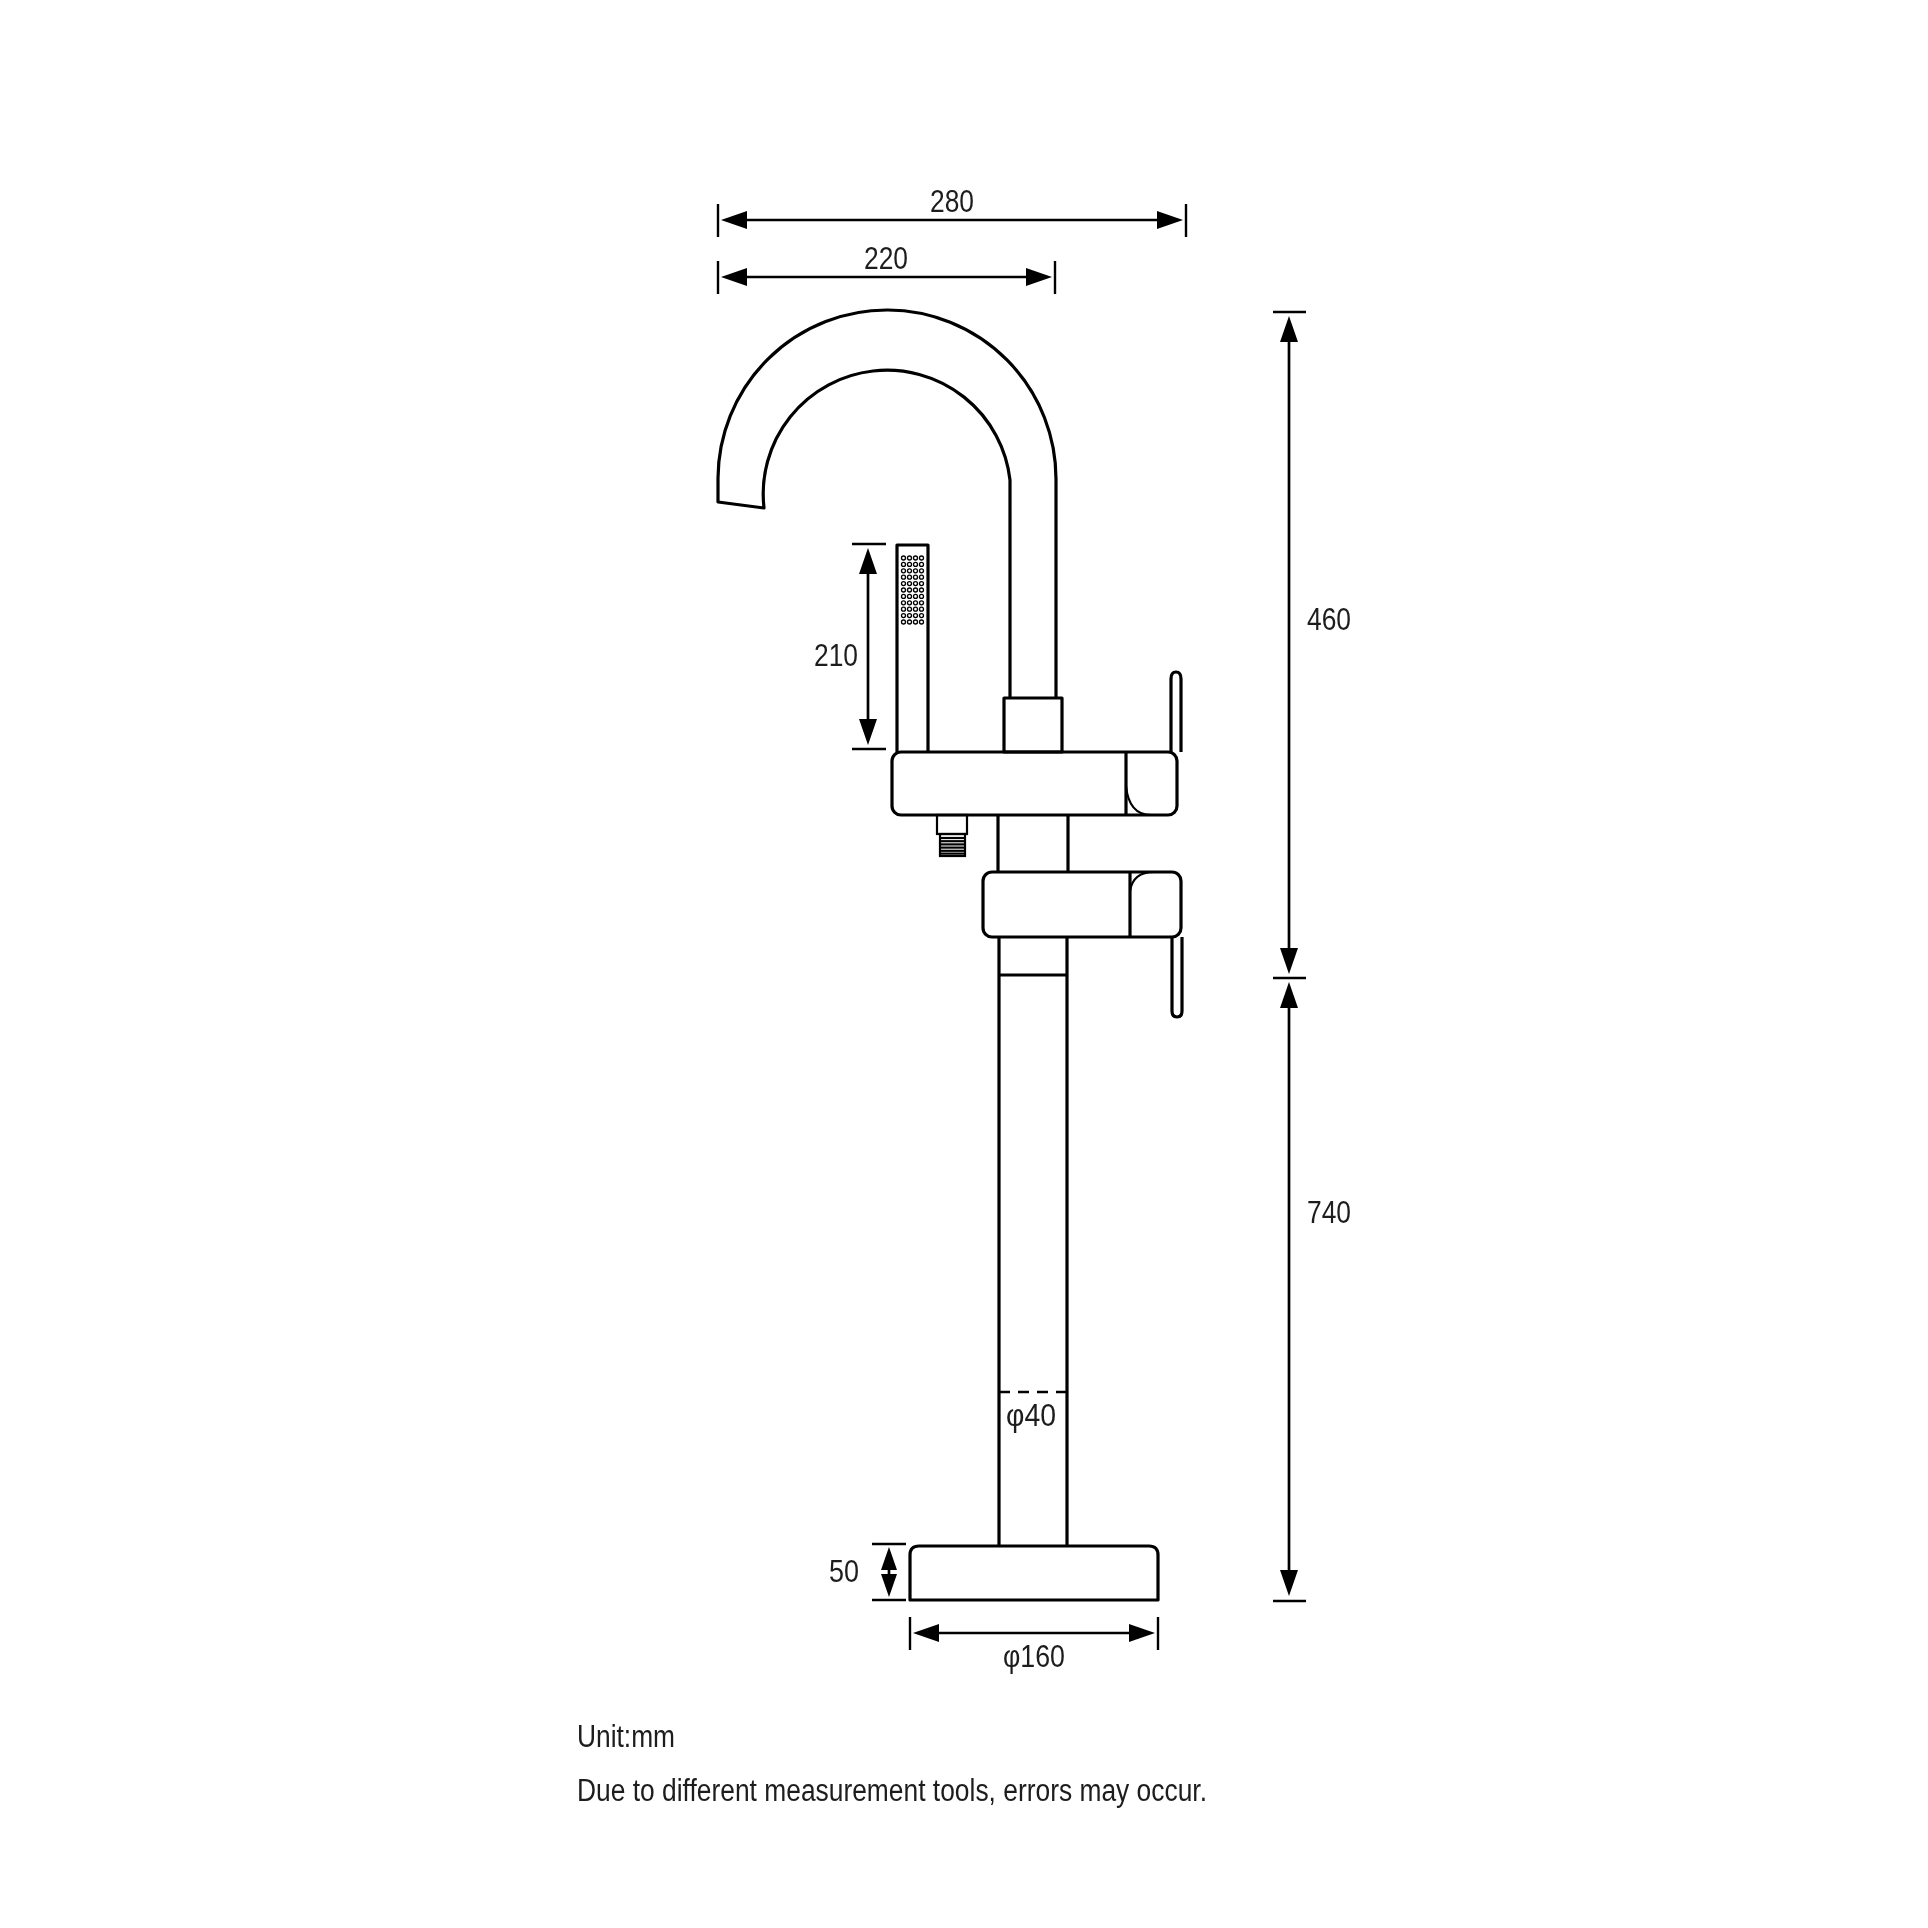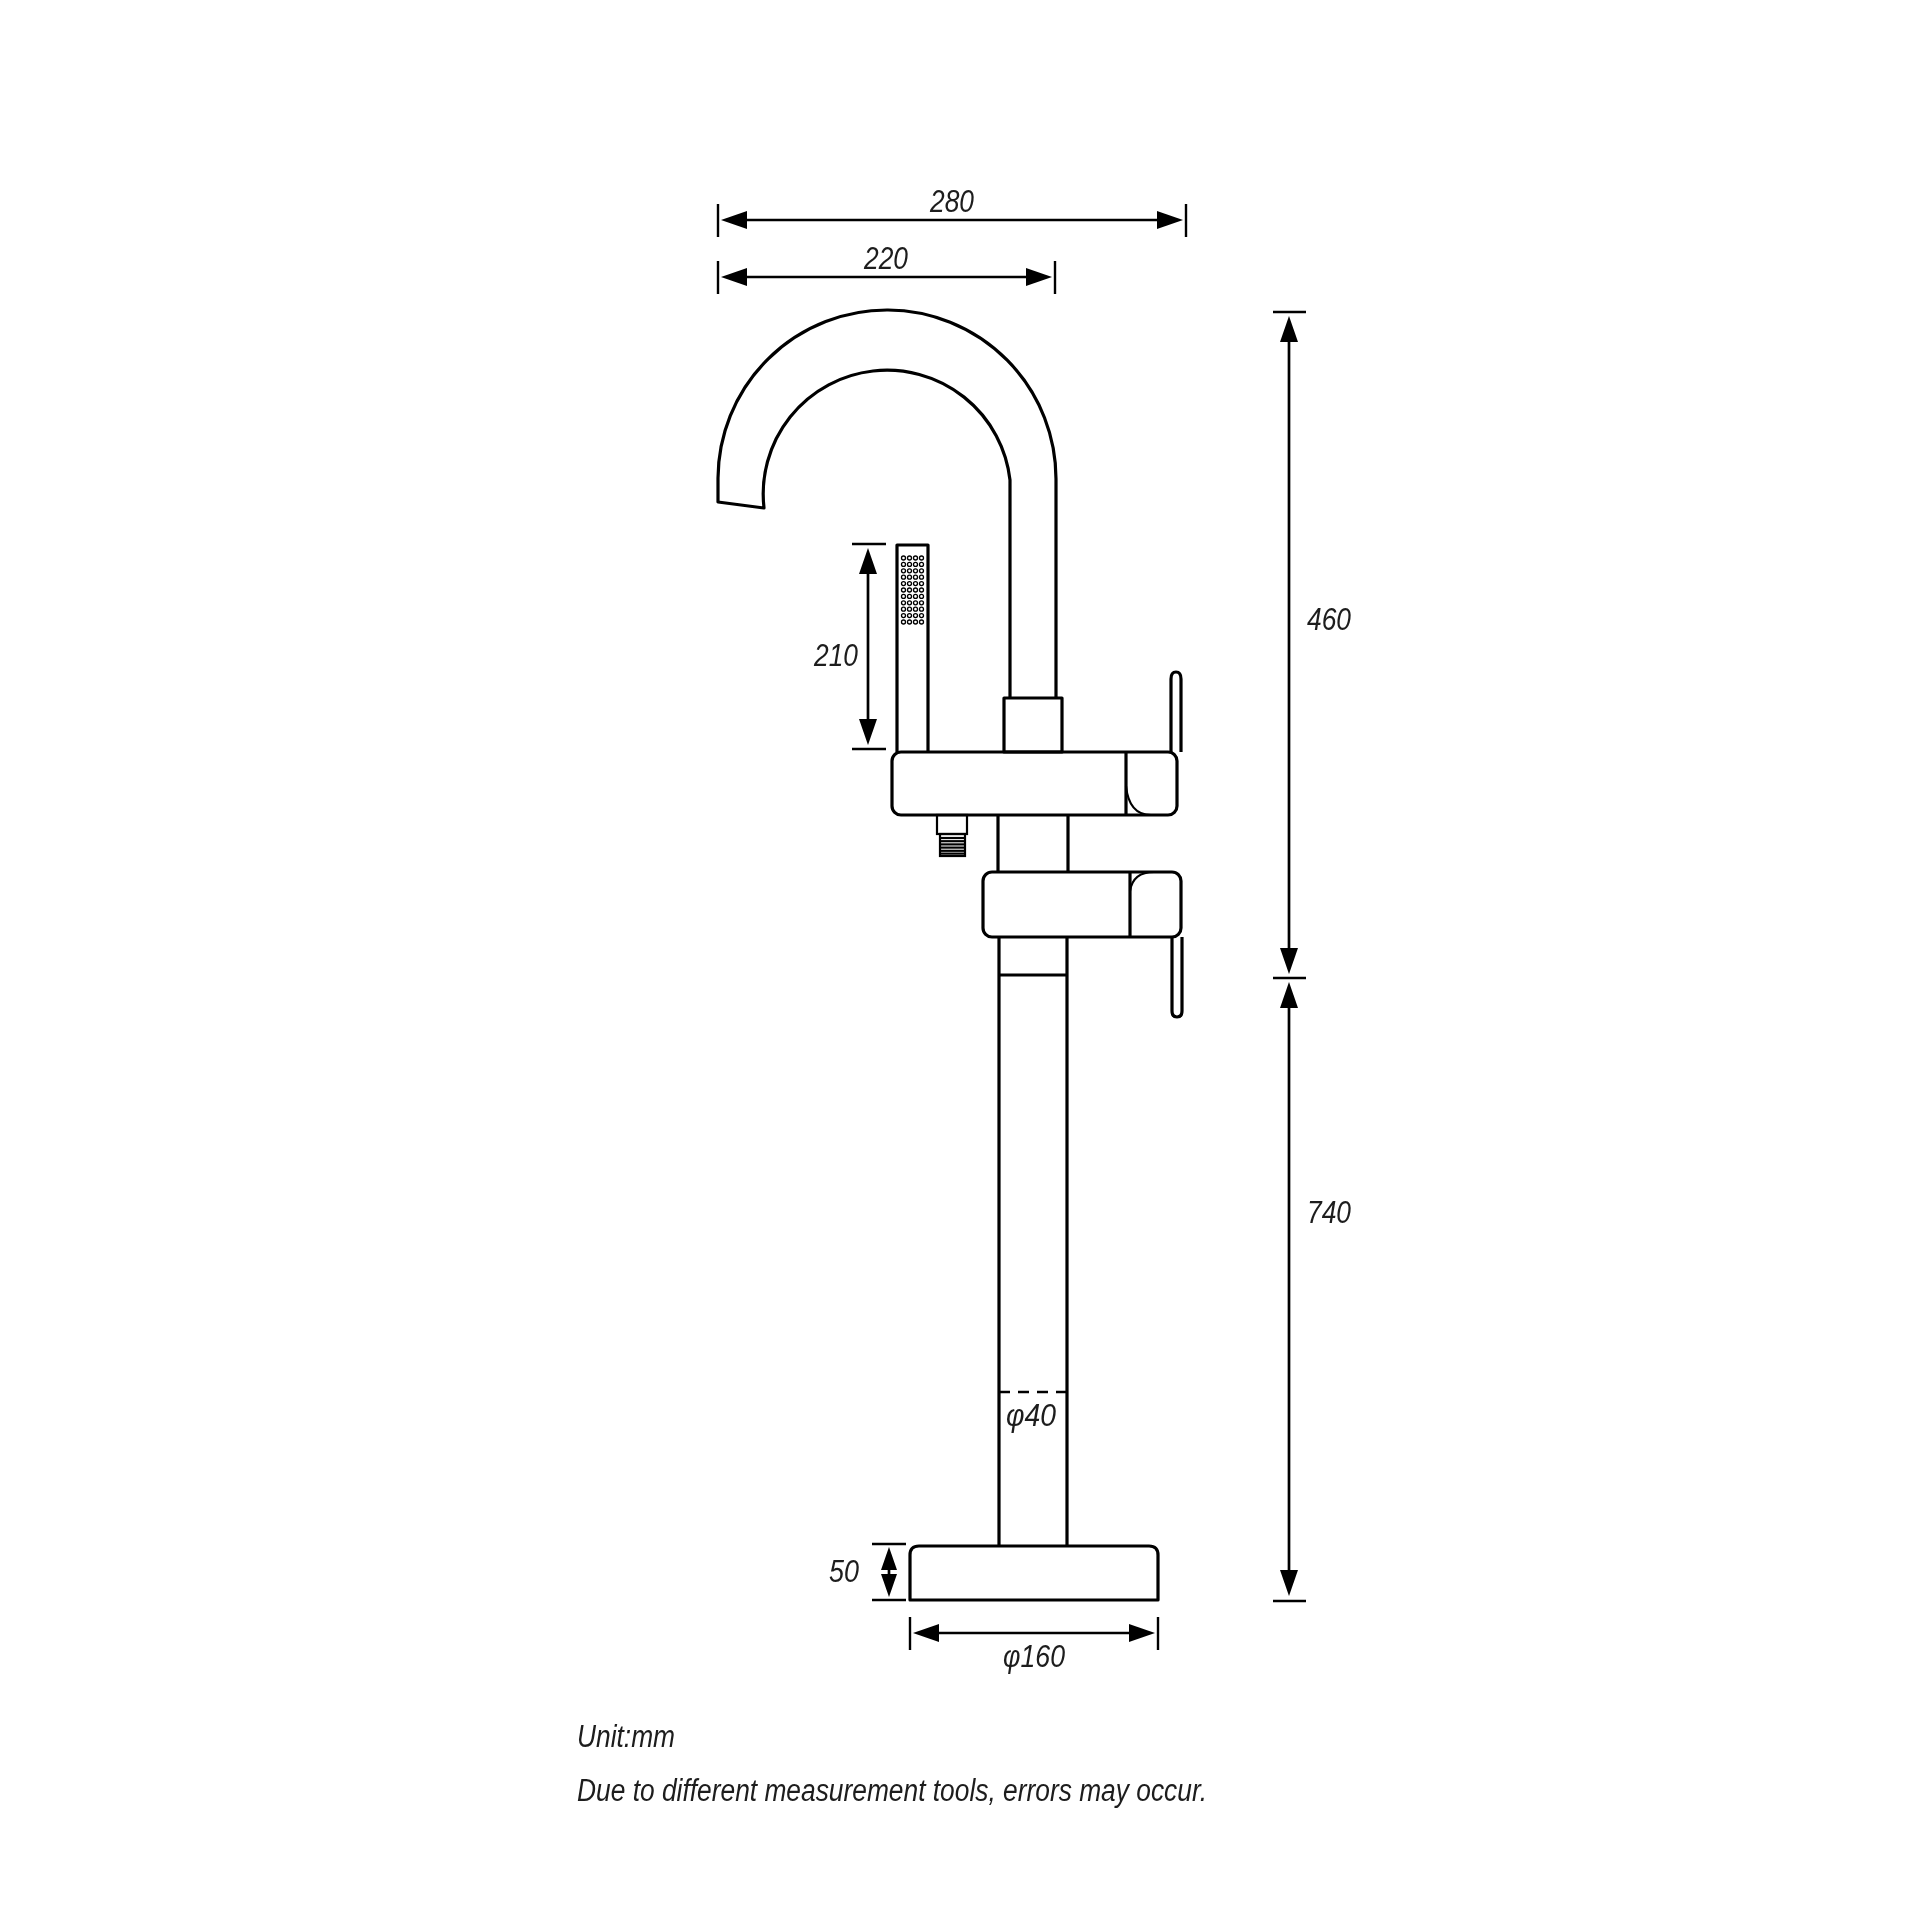--- a/index.html
+++ b/index.html
@@ -9,21 +9,20 @@
     width: 1928px;
     height: 1928px;
     font-family: "Liberation Sans", sans-serif;
   }
   .drawing-stage {
     position: relative;
     width: 1928px;
     height: 1928px;
     background: #ffffff;
     overflow: hidden;
-    font-style: italic;
   }
   svg { display: block; }
   .outline {
     fill: none;
     stroke: #000000;
     stroke-width: 3.2;
     stroke-linejoin: round;
   }
   .outline-thin {
     fill: none;

